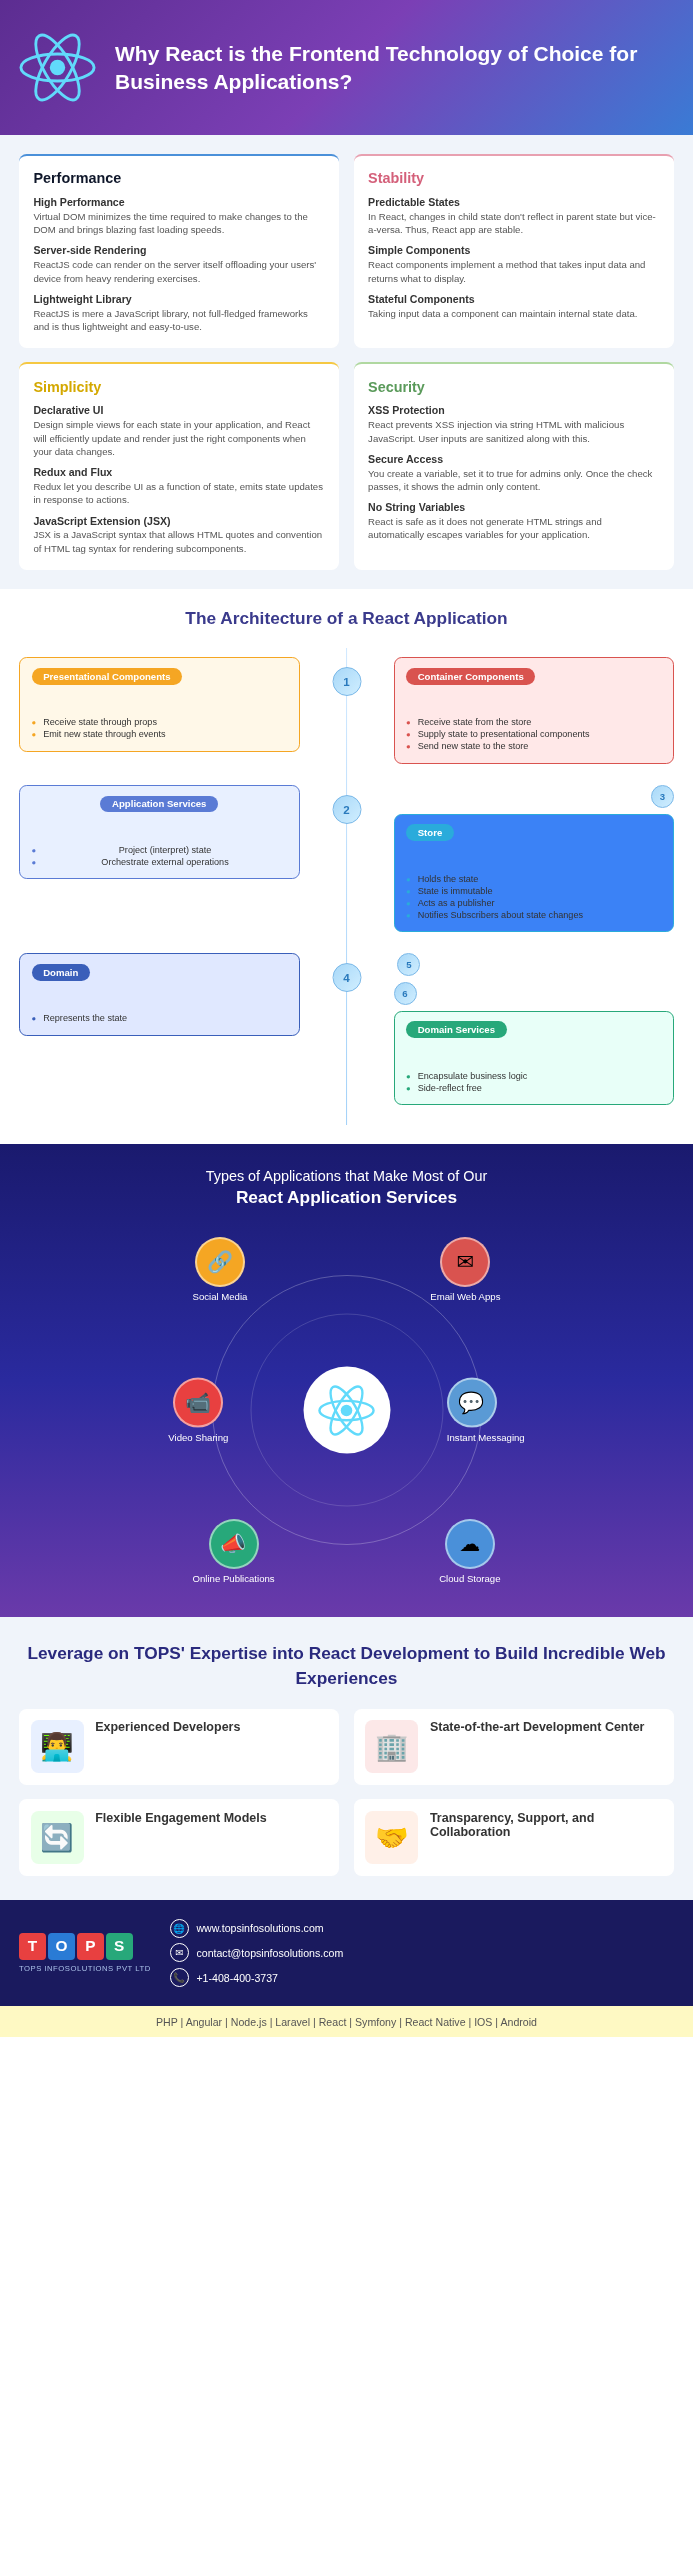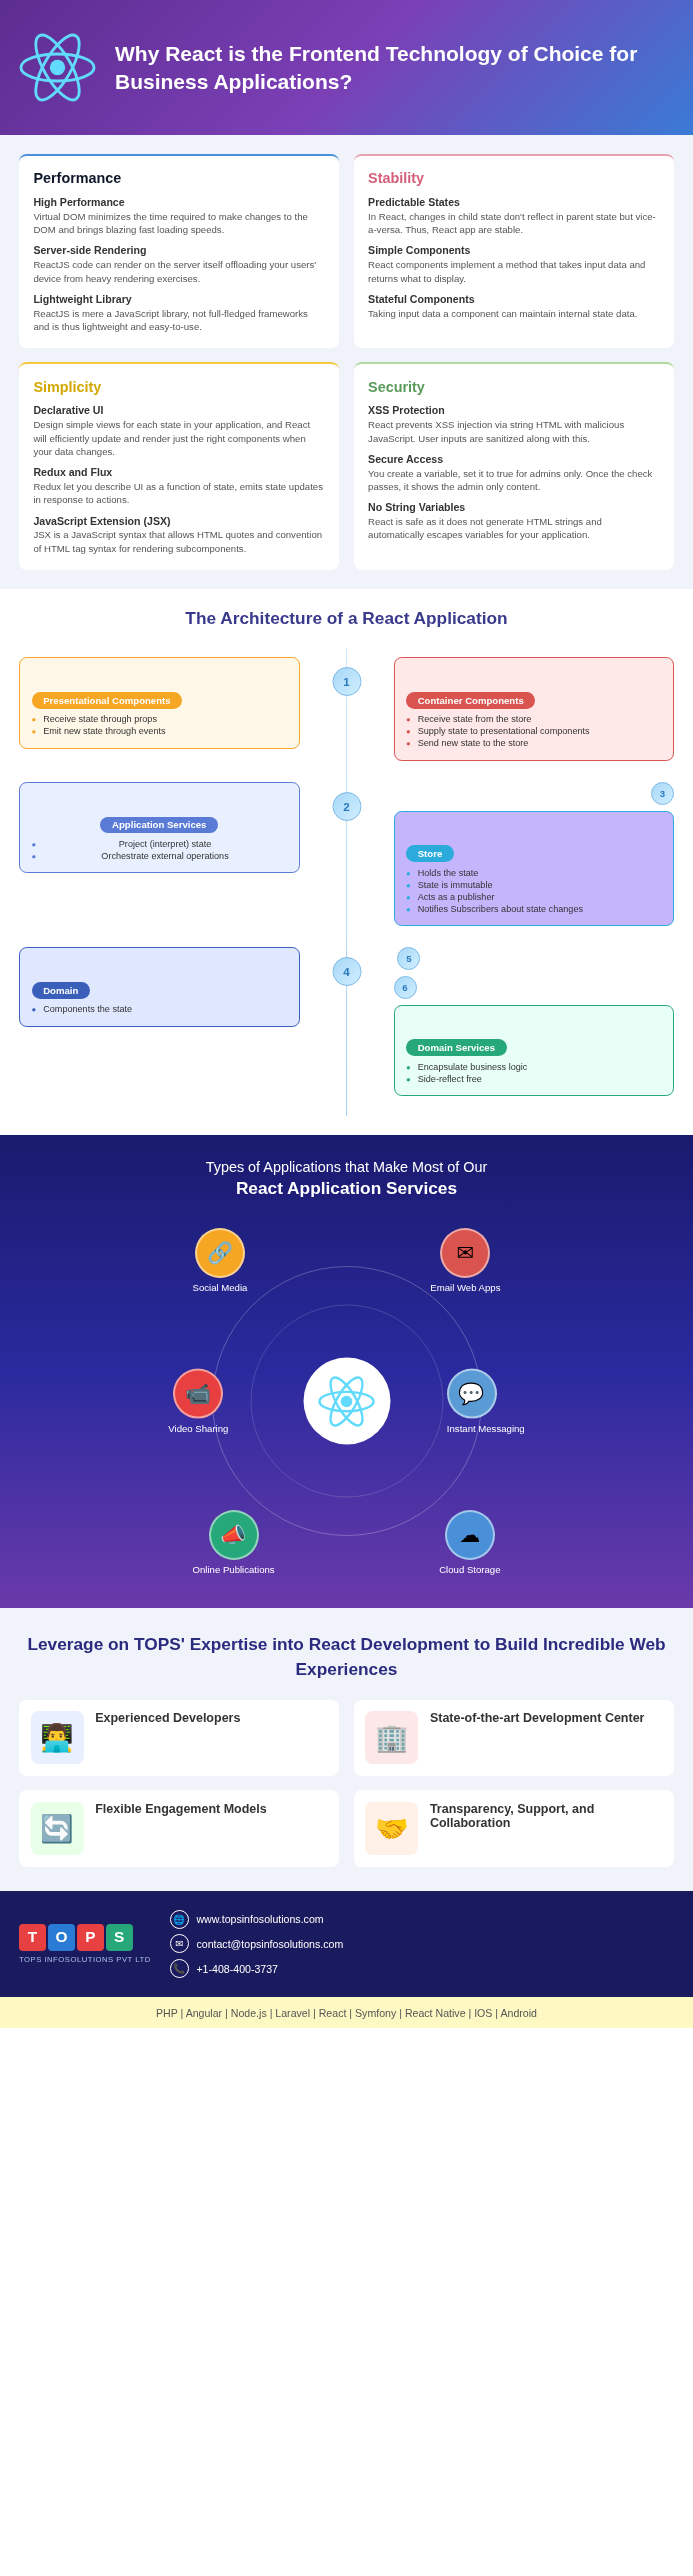--- a/index.html
+++ b/index.html
@@ -84,43 +84,42 @@
       position: relative;
     }
     .arch-box-label {
       display: inline-block;
       padding: 2.9px 11.6px;
       border-radius: 19px;
       font-size: 9.6px;
       font-weight: bold;
       color: #fff;
       margin-bottom: 5.8px;
-      margin-top: 24px;
-    }
-    .arch-box ul { list-style: none; padding: 0; }
+    }
+    .arch-box ul { list-style: none; padding: 0; margin-top: 27px; }
     .arch-box ul li { padding-left: 11.6px; position: relative; margin-bottom: 1.9px; font-size: 9.1px; color: #333; }
     .arch-box ul li::before { content: "●"; position: absolute; left: 0; color: inherit; font-size: 7.7px; top: 1px; }
 
     .box-presentational { background: #fff8e8; border: 1.4px solid #f5a623; }
     .box-presentational .arch-box-label { background: #f5a623; }
     .box-presentational ul li::before { color: #f5a623; }
 
     .box-appservices { background: #e8f0ff; border: 1.4px solid #5a7bd5; text-align: center; }
     .box-appservices .arch-box-label { background: #5a7bd5; }
     .box-appservices ul li::before { color: #5a7bd5; }
 
     .box-domain { background: #e0e8ff; border: 1.4px solid #3a5fba; }
     .box-domain .arch-box-label { background: #3a5fba; }
     .box-domain ul li::before { color: #3a5fba; }
 
     .box-container { background: #ffe8e8; border: 1.4px solid #d9534f; }
     .box-container .arch-box-label { background: #d9534f; }
     .box-container ul li::before { color: #d9534f; }
 
-    .box-store { background: #c4b5fd; border: 1.4px solid #2aabdb; }
+    .box-store { background: #3b82f6; border: 1.4px solid #2aabdb; }
     .box-store .arch-box-label { background: #2aabdb; }
     .box-store ul li::before { color: #2aabdb; }
 
     .box-domainservices { background: #e8fff8; border: 1.4px solid #27a87a; }
     .box-domainservices .arch-box-label { background: #27a87a; }
     .box-domainservices ul li::before { color: #27a87a; }
 
     
     .apps-section {
       background: linear-gradient(180deg, #1a1a6e 0%, #2a2a9e 50%, #6a3aaa 100%);
@@ -416,21 +415,21 @@
       </div>
     </div>
 
     <div class="arch-spacer"></div>
 
     <div class="arch-row-item">
       <div class="arch-left-side">
         <div class="arch-box box-domain">
           <div class="arch-box-label">Domain</div>
           <ul>
-            <li>Components the state</li>
+            <li>Represents the state</li>
           </ul>
         </div>
       </div>
       <div class="arch-num-badge">4</div>
       <div class="arch-right-side">
         <div style="display:flex; flex-direction:column; gap:5.8px;">
           <div style="display:flex; justify-content:flex-start; padding-left:3.9px;">
             <div class="arch-num-badge" style="position:static; transform:none; width:23px; height:23px; font-size:9.6px;">5</div>
           </div>
           <div style="display:flex; align-items:center; gap:3.9px;">

